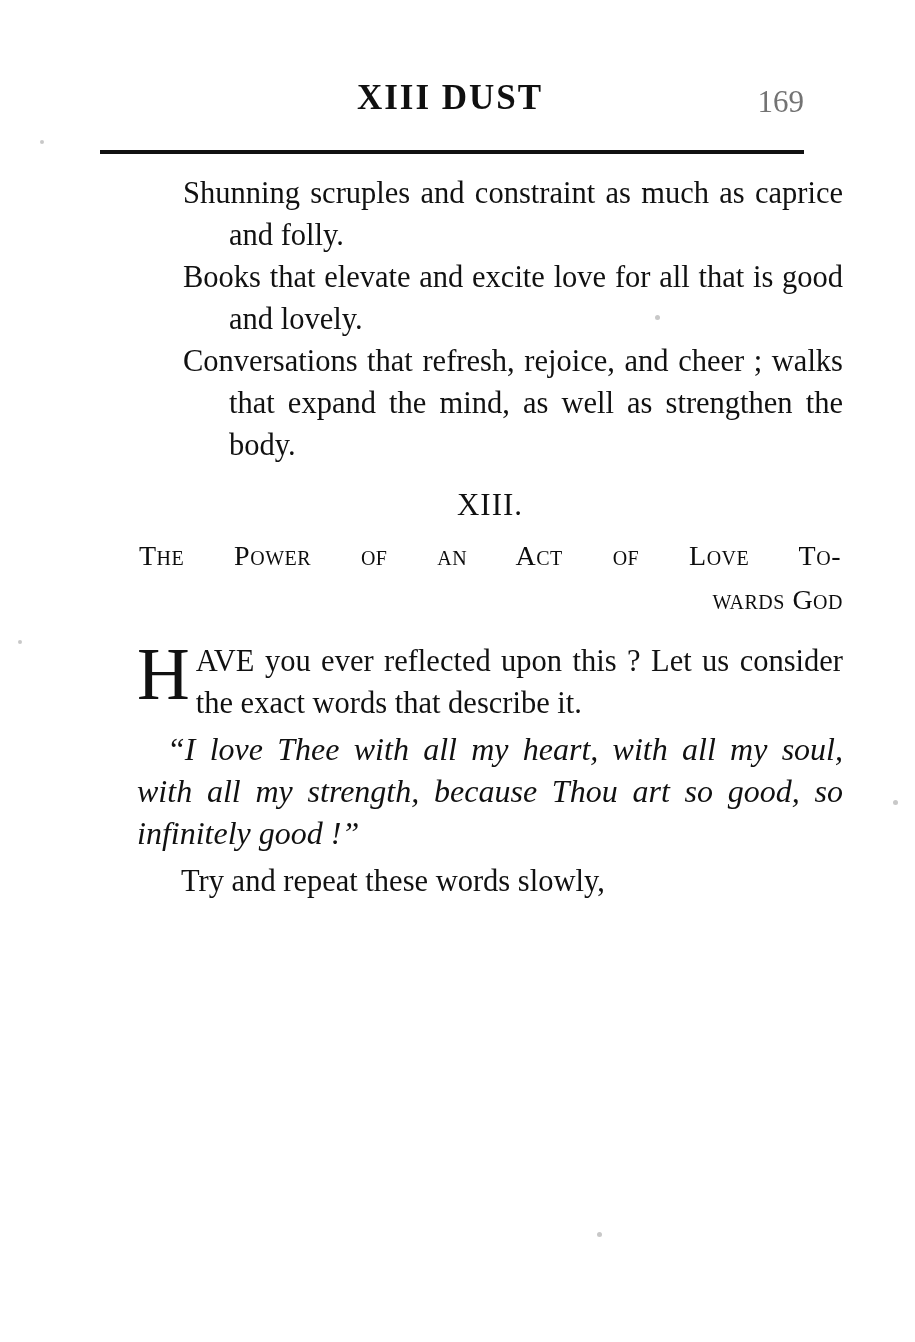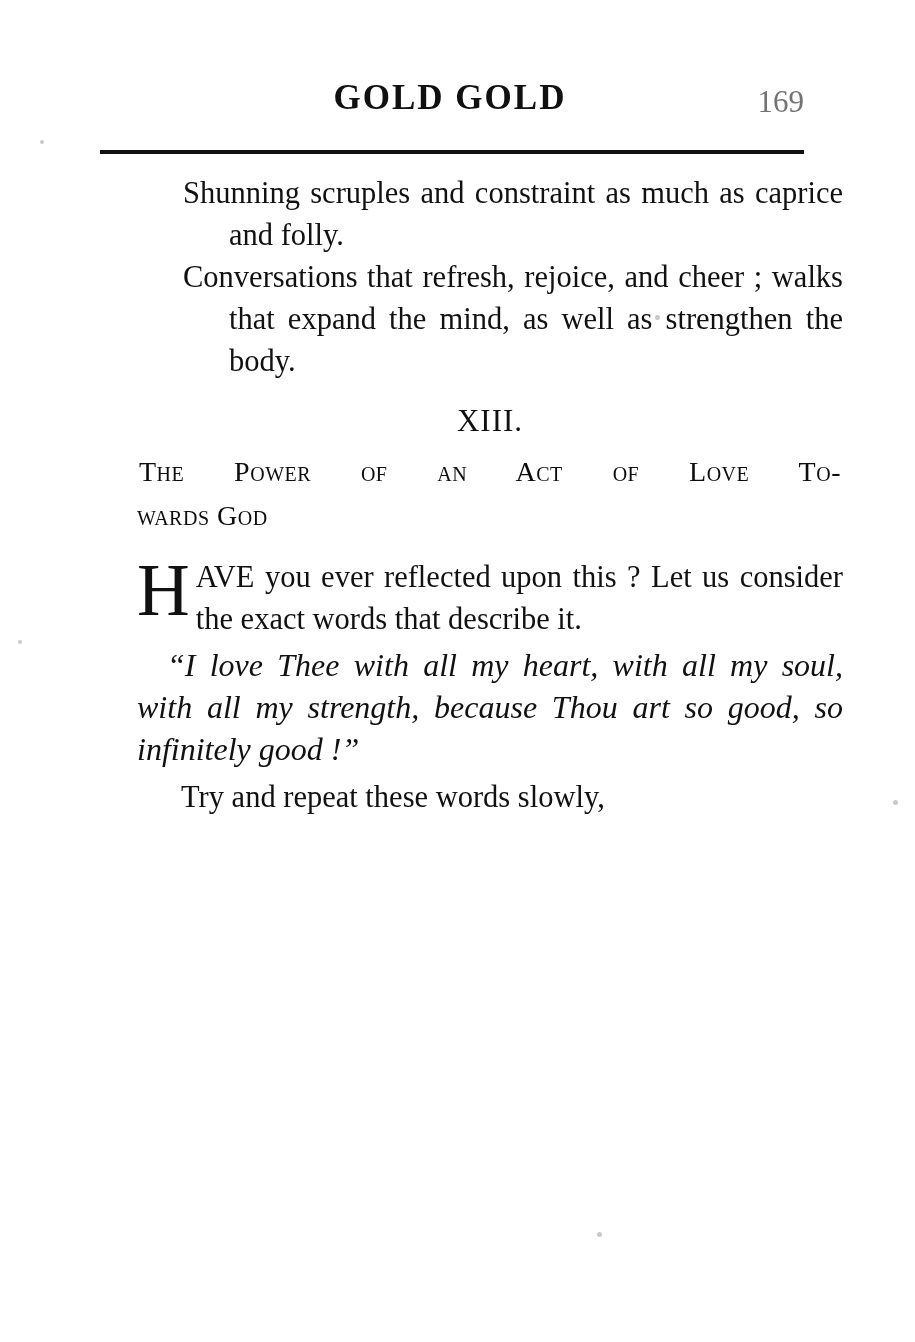--- a/index.html
+++ b/index.html
@@ -105,21 +105,21 @@
 
   .chapter-title {
     font-variant: small-caps;
     font-size: 28px;
     line-height: 44px;
     text-align: center;
     letter-spacing: 0.5px;
     margin-top: 8px;
   }
   .chapter-title .line1 { display: block; text-align: justify; text-align-last: justify; padding: 0 2px; }
-  .chapter-title .line2 { display: block; text-align: left; }
+  .chapter-title .line2 { display: block; text-align: right; }
 
   
   .dropcap-para {
     margin-top: 18px;
     text-align: justify;
     text-align-last: left;
     font-size: 30.5px;
     line-height: 42px;
   }
   .dropcap {
@@ -155,31 +155,32 @@
     border-radius: 50%;
     opacity: 0.55;
   }
 </style>
 </head>
 <body>
 
 <div class="page">
 
   <div class="header">
-    <div class="book-title">GOLD GOLD</div>
+    <div class="book-title">XIII DUST</div>
     <div class="folio">169</div>
   </div>
 
   <div class="rule"></div>
 
   <div class="body-block">
 
     <p class="hang last-ragged">Shunning scruples and constraint as much as caprice and folly.</p>
 
 
+    <p class="hang">Books that elevate and excite love for all that is good and lovely.</p>
     <p class="hang last-ragged">Conversations that refresh, rejoice, and cheer ; walks that expand the mind, as well as strengthen the body.</p>
 
     <p class="section-number">XIII.</p>
 
     <div class="chapter-title">
       <span class="line1">The Power of an Act of Love To-</span>
       <span class="line2">wards God</span>
     </div>
 
     <p class="dropcap-para">

